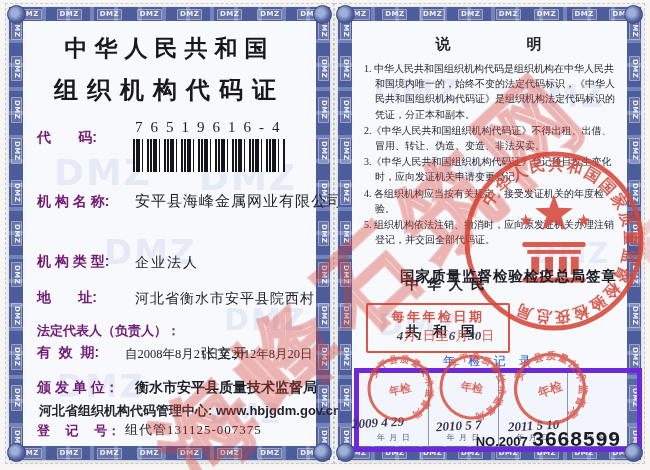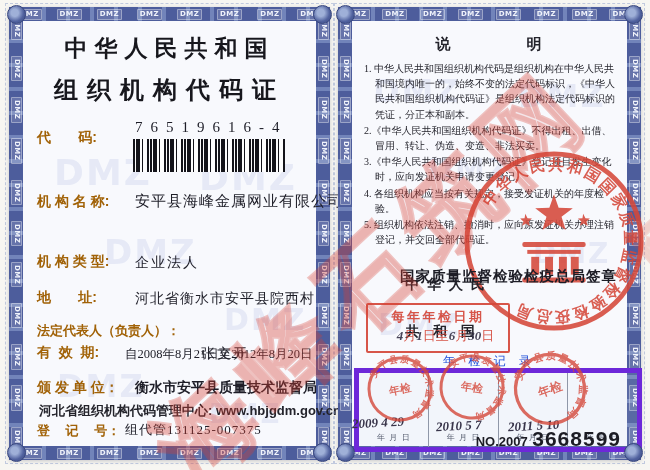--- a/index.html
+++ b/index.html
@@ -34,21 +34,21 @@
 
   .ghost{position:absolute;font-weight:800;letter-spacing:2px;color:rgba(120,145,205,.14);
      font-family:"DejaVu Sans",sans-serif;pointer-events:none;}
 
   
   .lp-content{position:absolute;inset:14px;color:#23232b;}
   .cert-title{position:absolute;left:0;right:0;text-align:center;font-weight:bold;color:#17171d;
      font-family:"Liberation Sans",sans-serif;}
   .t1{top:12px;font-size:23px;letter-spacing:7px;}
   .t2{top:53px;font-size:24px;letter-spacing:9px;}
-  .fld-label{position:absolute;font-size:14px;font-weight:bold;white-space:pre;color:#a16207;}
+  .fld-label{position:absolute;font-size:14px;font-weight:bold;white-space:pre;color:#701a75;}
   .fld-value{position:absolute;font-family:"Liberation Serif",serif;color:#1e1e28;white-space:pre;}
   .code-digits{top:98px;left:112px;font-size:15px;letter-spacing:8px;font-family:"Liberation Serif",serif;}
   .barcode{position:absolute;left:110px;top:118px;width:152px;height:33px;background:
      repeating-linear-gradient(90deg,#14141a 0 2px,#fdfdfd 2px 3px,#14141a 3px 7px,#fdfdfd 7px 9px,
        #14141a 9px 10px,#fdfdfd 10px 14px,#14141a 14px 16px,#fdfdfd 16px 17px);}
   .small-line{position:absolute;font-size:13px;font-weight:bold;color:#23232b;white-space:pre;}
 
   
   .rp-content{position:absolute;inset:14px;color:#23232b;}
   .shuoming{position:absolute;top:14px;left:0;right:0;text-align:center;

